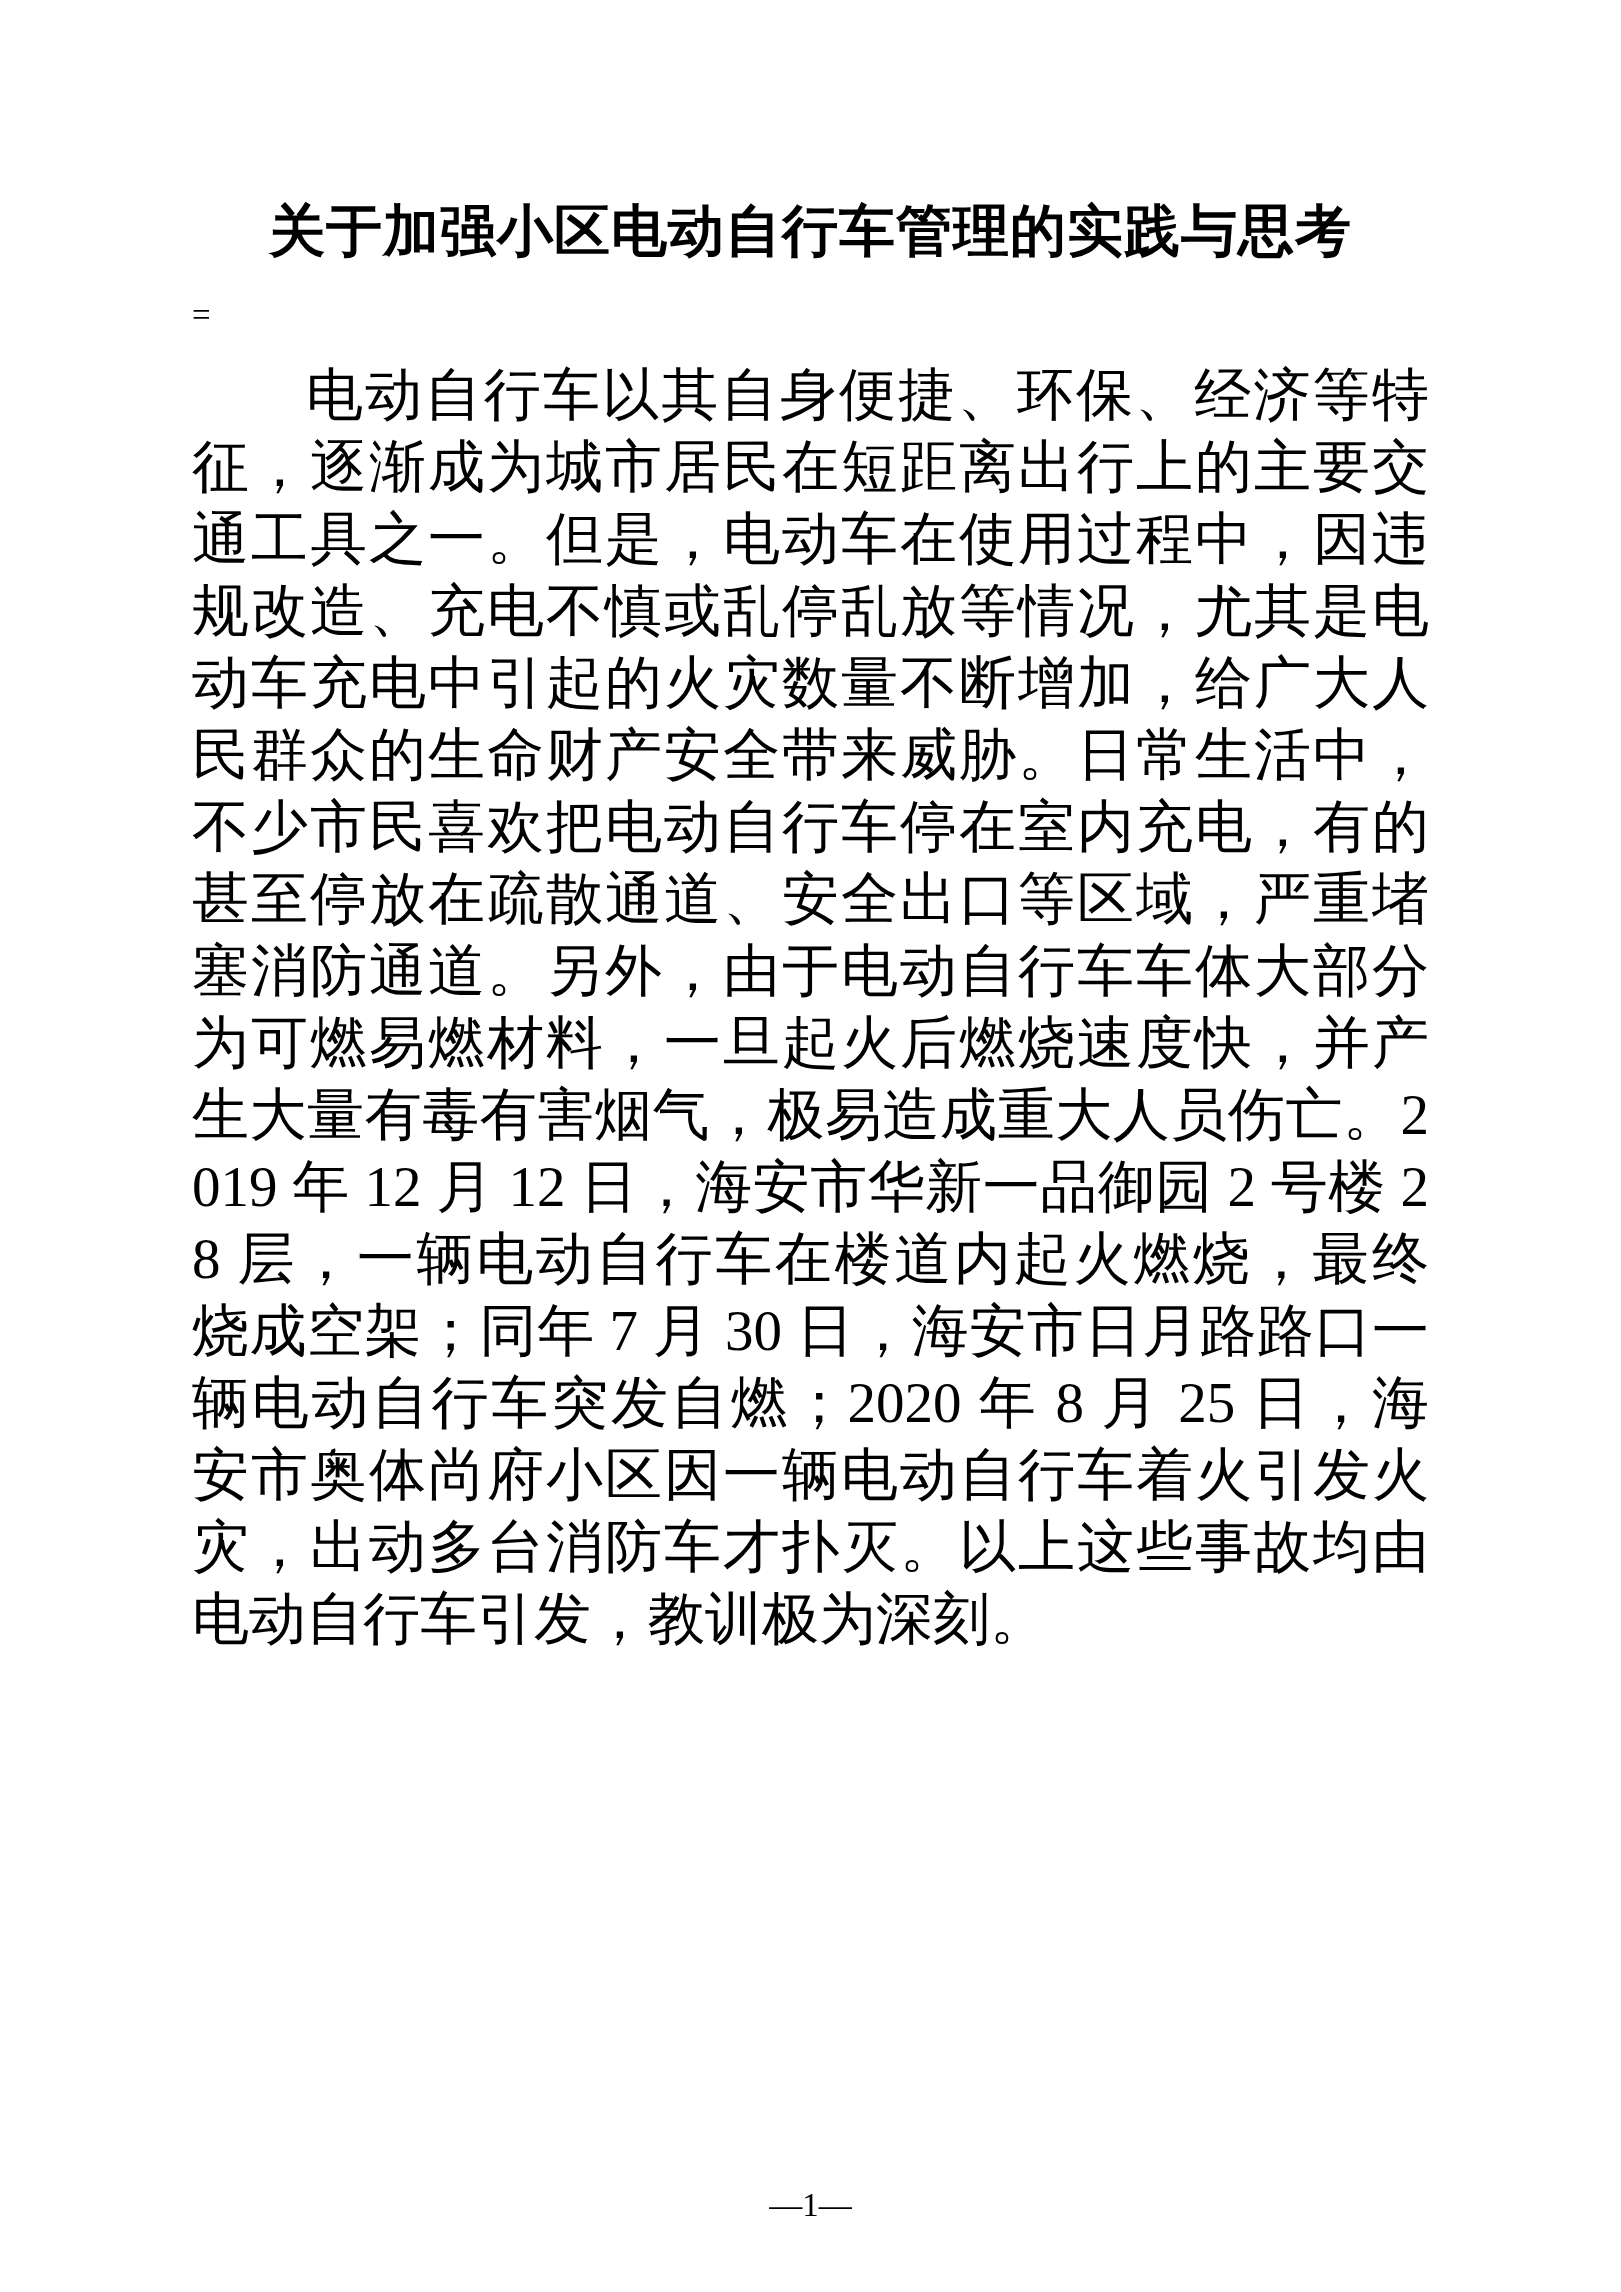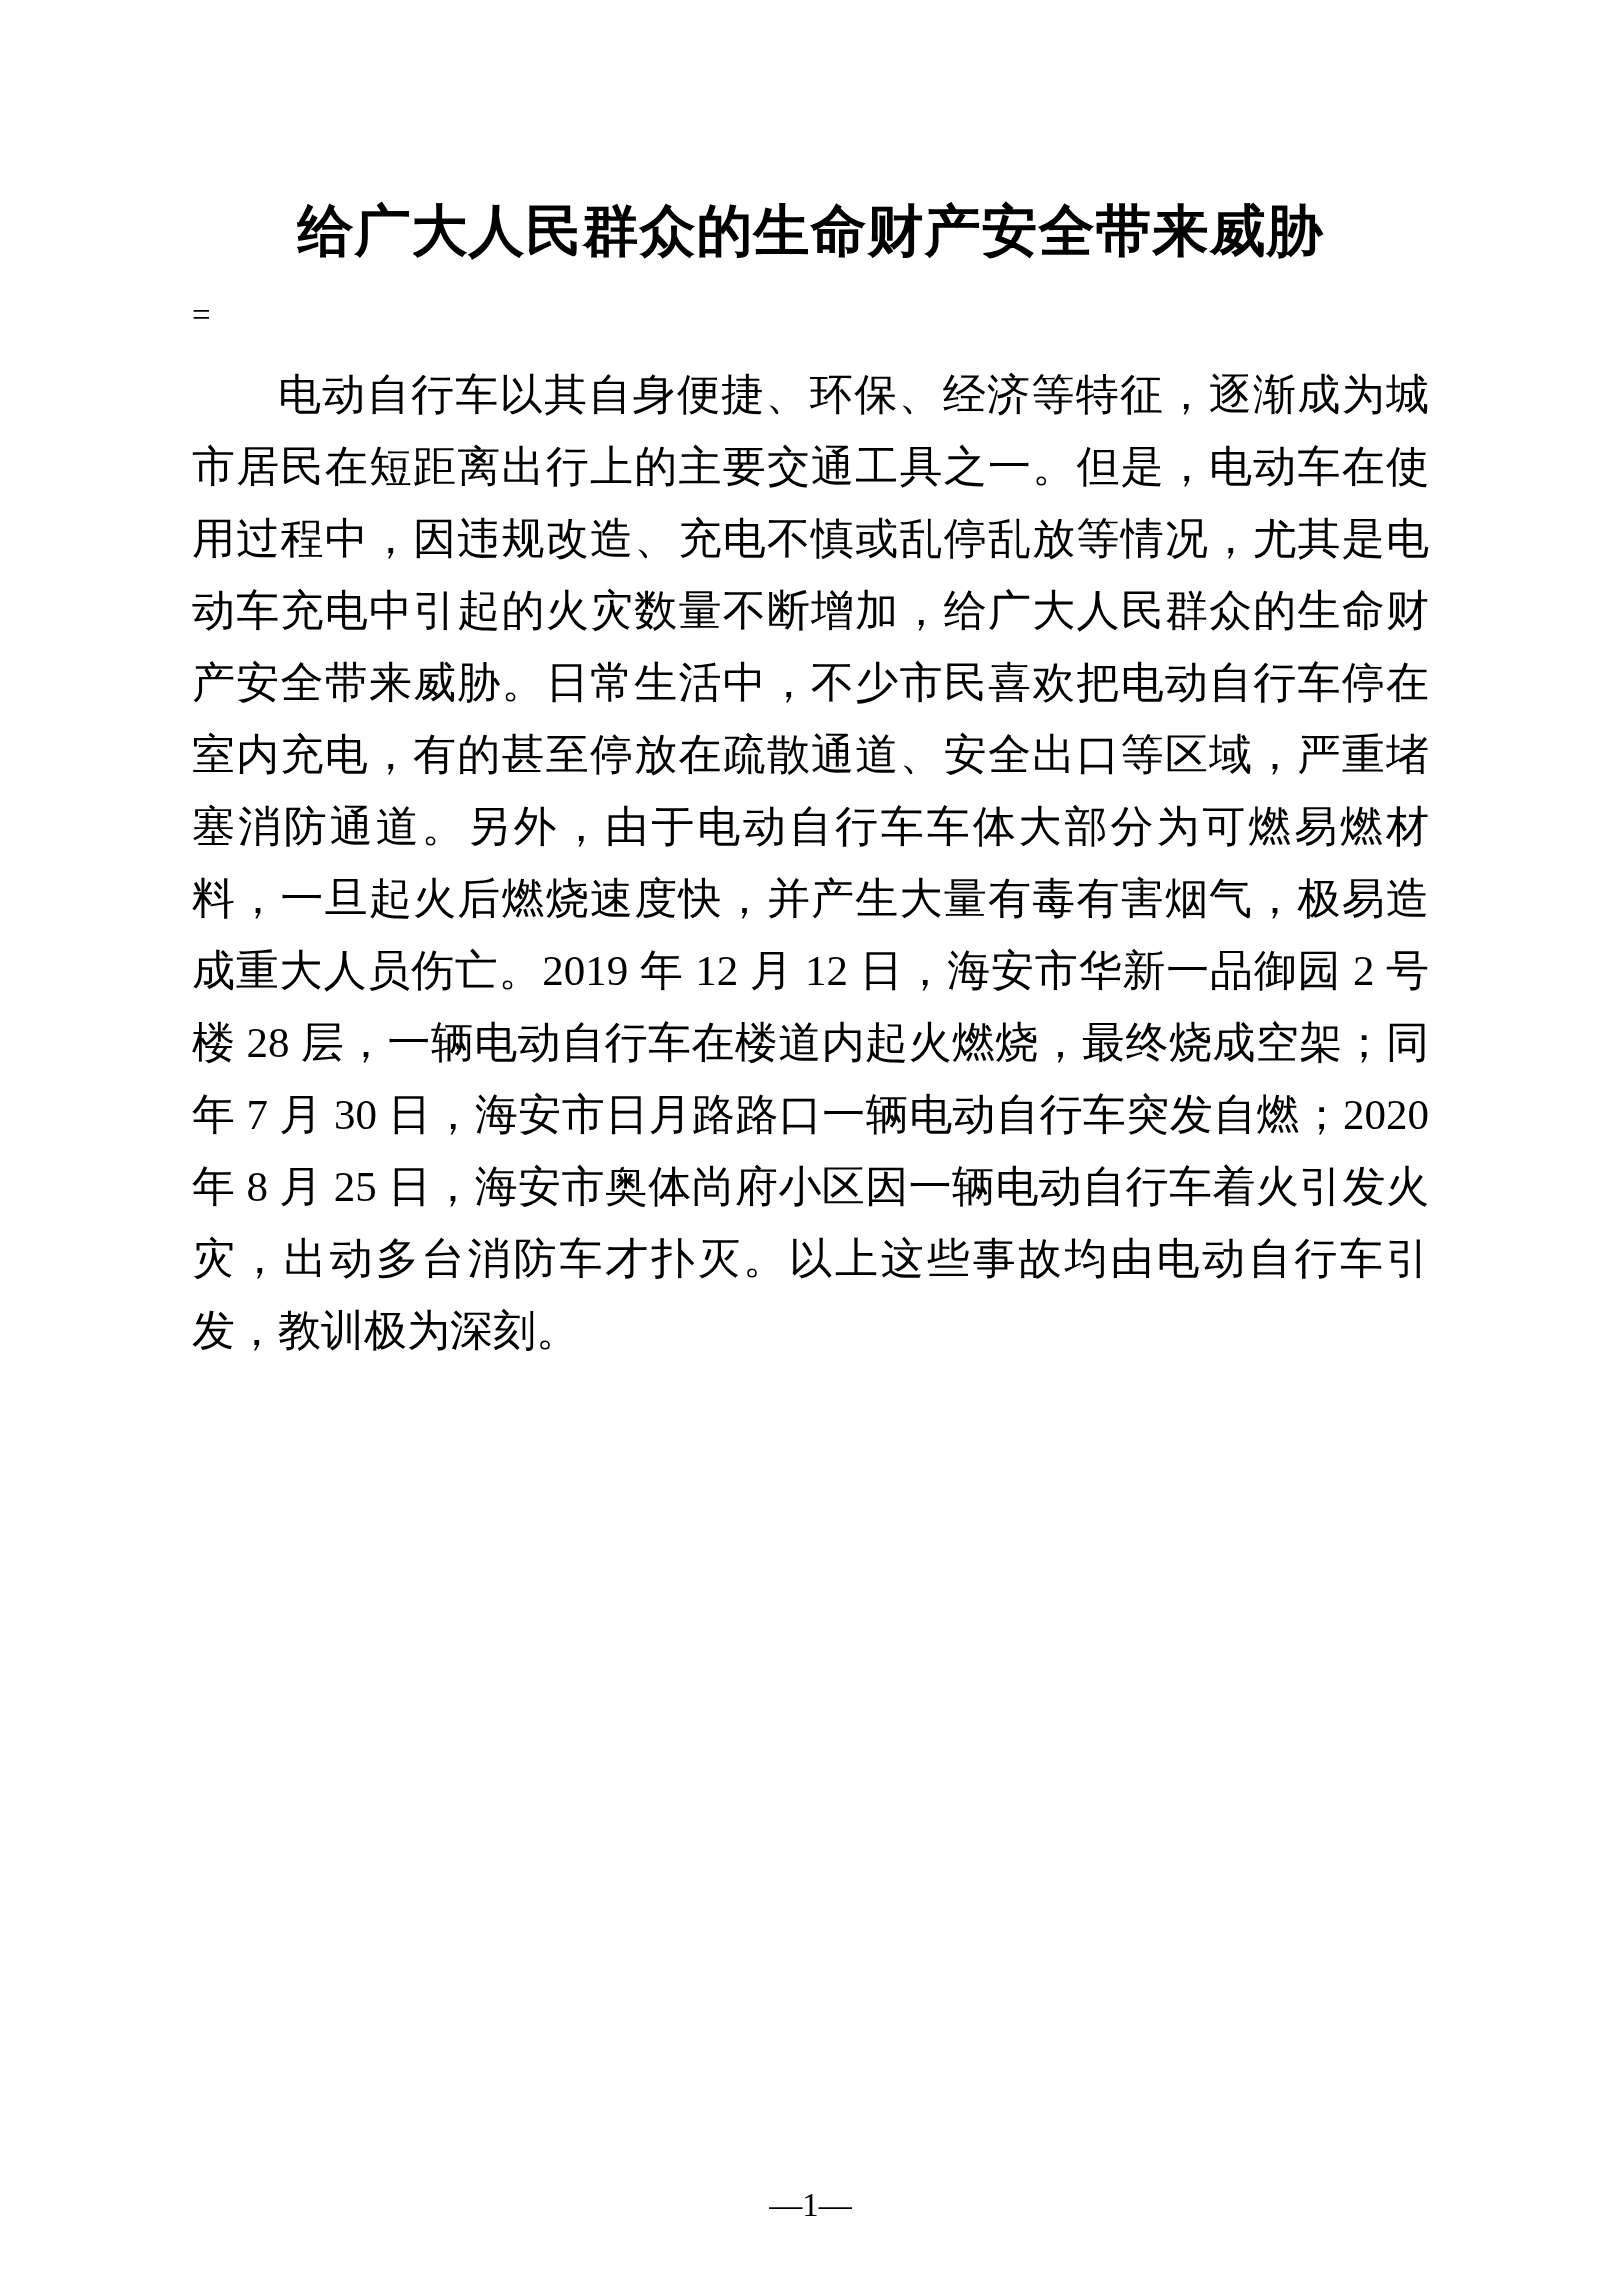--- a/index.html
+++ b/index.html
@@ -35,21 +35,21 @@
   .equals-mark {
     font-size: 33px;
     line-height: 33px;
     margin: 33px 0 0 0;
     text-align: left;
   }
   .doc-body {
     margin-top: 27.4px;
   }
   .doc-body p {
-    font-size: 43px;
+    font-size: 57px;
     line-height: 72px;
     margin: 0;
     text-align: justify;
     text-justify: inter-ideograph;
     text-indent: 2em;
     word-break: break-all;
   }
   .page-number {
     position: absolute;
     bottom: 71px;
@@ -58,21 +58,21 @@
     text-align: center;
     font-size: 33px;
     line-height: 33px;
   }
 </style>
 </head>
 <body>
 
 <div class="page">
 
-  <h1 class="doc-title">给广大人民群众的生命财产安全带来威胁</h1>
+  <h1 class="doc-title">关于加强小区电动自行车管理的实践与思考</h1>
 
   <div class="equals-mark">=</div>
 
   <div class="doc-body">
     <p>电动自行车以其自身便捷、环保、经济等特征，逐渐成为城市居民在短距离出行上的主要交通工具之一。但是，电动车在使用过程中，因违规改造、充电不慎或乱停乱放等情况，尤其是电动车充电中引起的火灾数量不断增加，给广大人民群众的生命财产安全带来威胁。日常生活中，不少市民喜欢把电动自行车停在室内充电，有的甚至停放在疏散通道、安全出口等区域，严重堵塞消防通道。另外，由于电动自行车车体大部分为可燃易燃材料，一旦起火后燃烧速度快，并产生大量有毒有害烟气，极易造成重大人员伤亡。2019 年 12 月 12 日，海安市华新一品御园 2 号楼 28 层，一辆电动自行车在楼道内起火燃烧，最终烧成空架；同年 7 月 30 日，海安市日月路路口一辆电动自行车突发自燃；2020 年 8 月 25 日，海安市奥体尚府小区因一辆电动自行车着火引发火灾，出动多台消防车才扑灭。以上这些事故均由电动自行车引发，教训极为深刻。</p>
   </div>
 
   <div class="page-number">—1—</div>
 
 </div>

